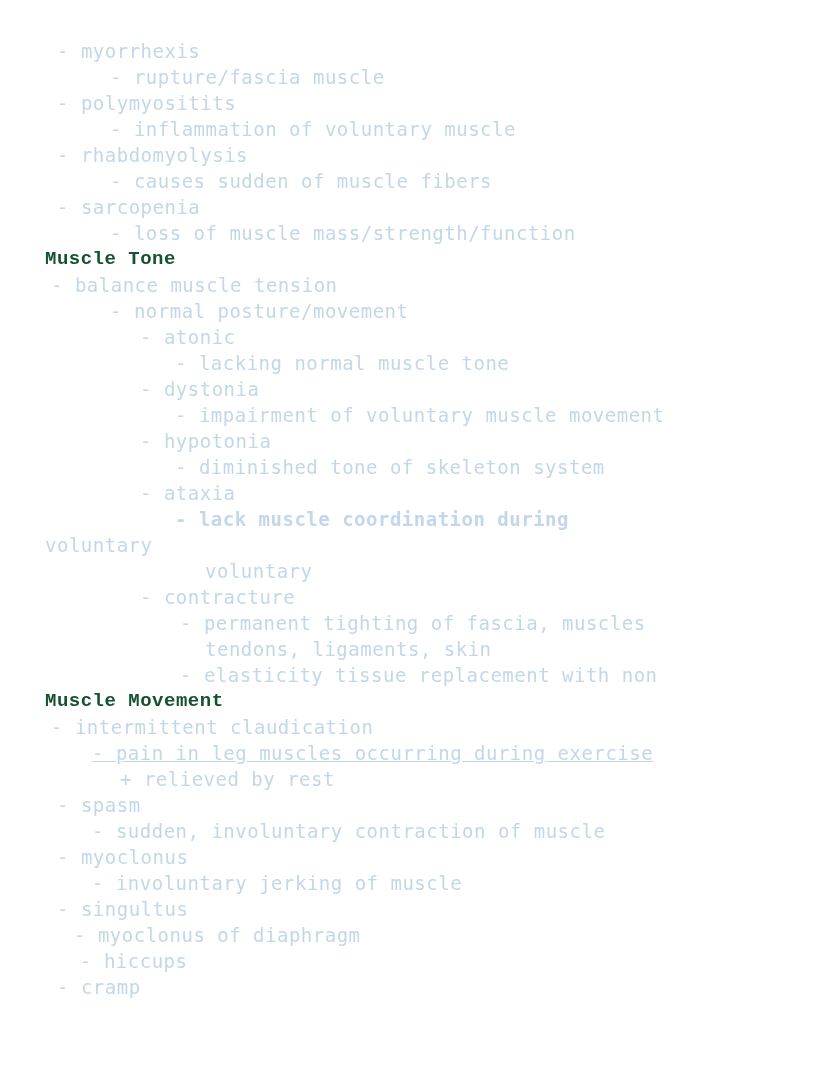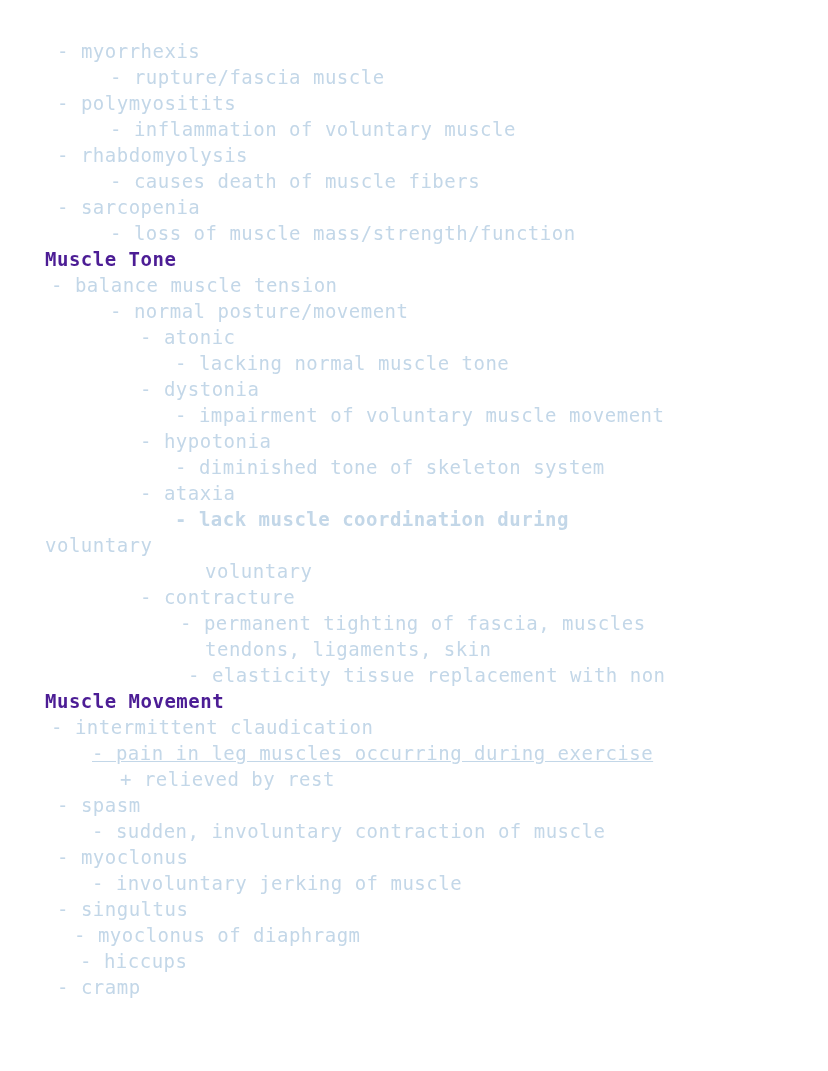--- a/index.html
+++ b/index.html
@@ -22,53 +22,54 @@
   .line {
     position: absolute;
     white-space: pre;
     font-family: "DejaVu Sans Mono", monospace;
     font-size: 19px;
     line-height: 26px;
     letter-spacing: 0.5px;
     color: #c3d7e8;
   }
   .heading {
-    color: #4c1d95;
+    color: #14532d;
     font-weight: bold;
+    font-family: Liberation Mono, monospace;
   }
 </style>
 </head>
 <body>
 
 <div id="doc">
     <div class="line" style="left: 57px; top: 38px;">- myorrhexis</div>
     <div class="line" style="left: 110px; top: 64px;">- rupture/fascia muscle</div>
     <div class="line" style="left: 57px; top: 90px;">- polymyositits</div>
     <div class="line" style="left: 110px; top: 116px;">- inflammation of voluntary muscle</div>
     <div class="line" style="left: 57px; top: 142px;">- rhabdomyolysis</div>
-    <div class="line" style="left: 110px; top: 168px;">- causes death of muscle fibers</div>
+    <div class="line" style="left: 110px; top: 168px;">- causes sudden of muscle fibers</div>
     <div class="line" style="left: 57px; top: 194px;">- sarcopenia</div>
     <div class="line" style="left: 110px; top: 220px;">- loss of muscle mass/strength/function</div>
     <div class="line heading" style="left: 45px; top: 246px;">Muscle Tone</div>
     <div class="line" style="left: 51px; top: 272px;">- balance muscle tension</div>
     <div class="line" style="left: 110px; top: 298px;">- normal posture/movement</div>
     <div class="line" style="left: 140px; top: 324px;">- atonic</div>
     <div class="line" style="left: 175px; top: 350px;">- lacking normal muscle tone</div>
     <div class="line" style="left: 140px; top: 376px;">- dystonia</div>
     <div class="line" style="left: 175px; top: 402px;">- impairment of voluntary muscle movement</div>
     <div class="line" style="left: 140px; top: 428px;">- hypotonia</div>
     <div class="line" style="left: 175px; top: 454px;">- diminished tone of skeleton system</div>
     <div class="line" style="left: 140px; top: 480px;">- ataxia</div>
     <div class="line" style="left: 175px; top: 506px; font-weight: bold;">- lack muscle coordination during</div>
     <div class="line" style="left: 45px; top: 532px;">voluntary</div>
     <div class="line" style="left: 205px; top: 558px;">voluntary</div>
     <div class="line" style="left: 140px; top: 584px;">- contracture</div>
     <div class="line" style="left: 180px; top: 610px;">- permanent tighting of fascia, muscles</div>
     <div class="line" style="left: 205px; top: 636px;">tendons, ligaments, skin</div>
-    <div class="line" style="left: 188px; top: 662px; text-align: center;">- elasticity tissue replacement with non</div>
+    <div class="line" style="left: 180px; top: 662px; text-align: center;">- elasticity tissue replacement with non</div>
     <div class="line heading" style="left: 45px; top: 688px;">Muscle Movement</div>
     <div class="line" style="left: 51px; top: 714px;">- intermittent claudication</div>
     <div class="line" style="left: 92px; top: 740px; text-decoration: underline;">- pain in leg muscles occurring during exercise</div>
     <div class="line" style="left: 120px; top: 766px;">+ relieved by rest</div>
     <div class="line" style="left: 57px; top: 792px;">- spasm</div>
     <div class="line" style="left: 92px; top: 818px;">- sudden, involuntary contraction of muscle</div>
     <div class="line" style="left: 57px; top: 844px;">- myoclonus</div>
     <div class="line" style="left: 92px; top: 870px;">- involuntary jerking of muscle</div>
     <div class="line" style="left: 57px; top: 896px;">- singultus</div>
     <div class="line" style="left: 74px; top: 922px;">- myoclonus of diaphragm</div>

